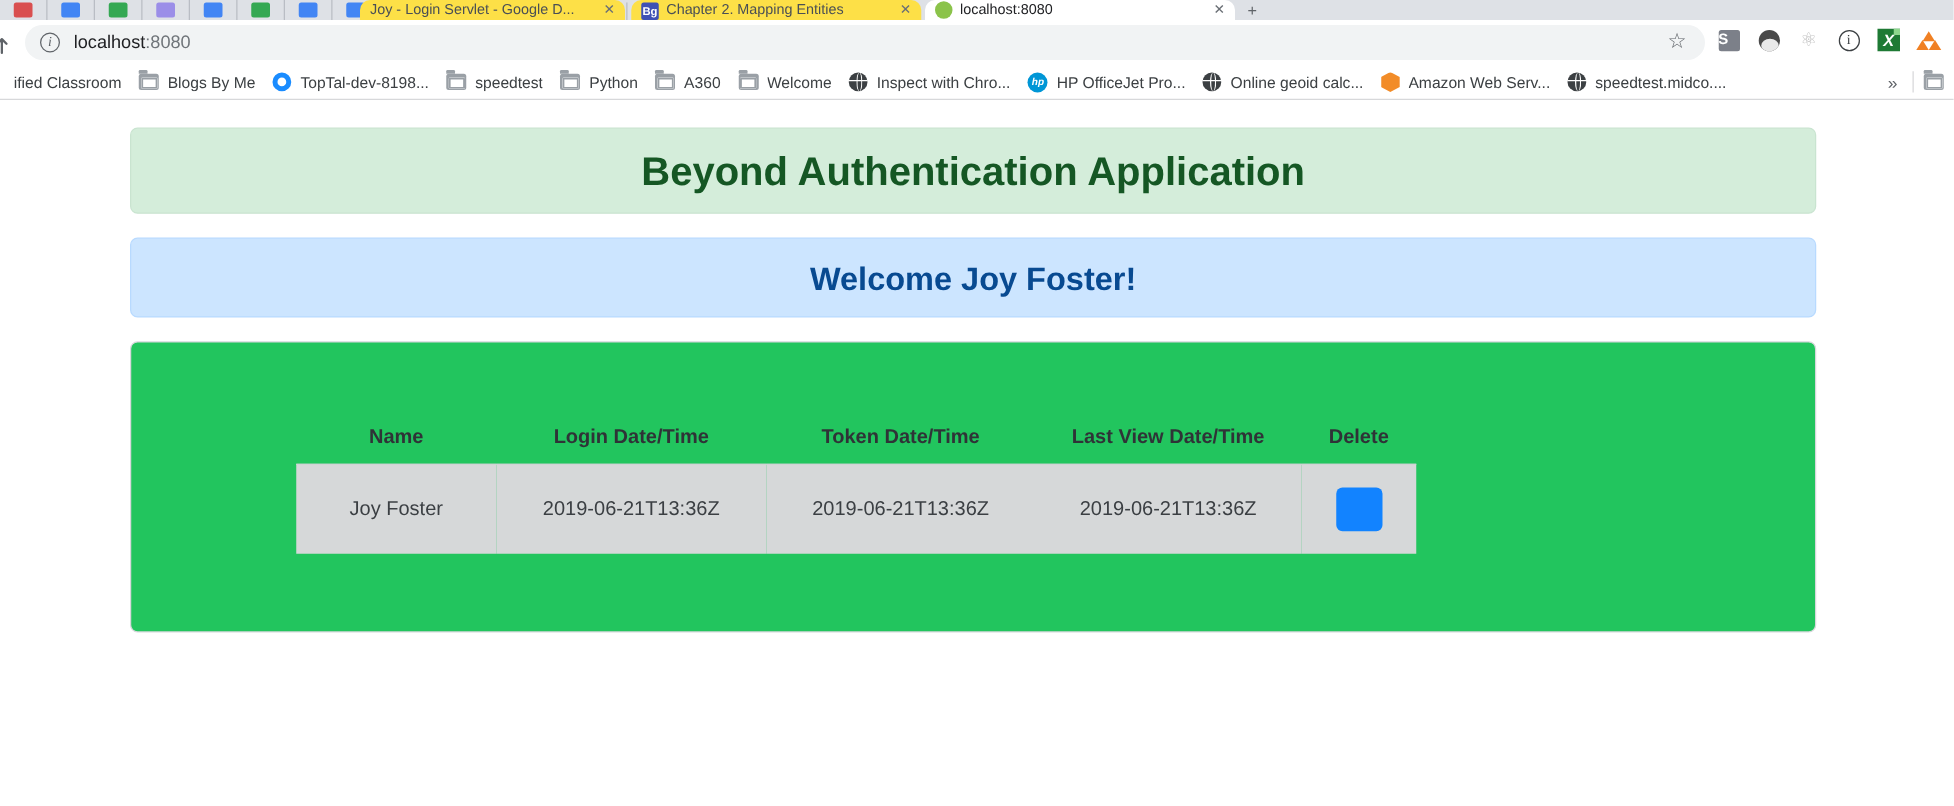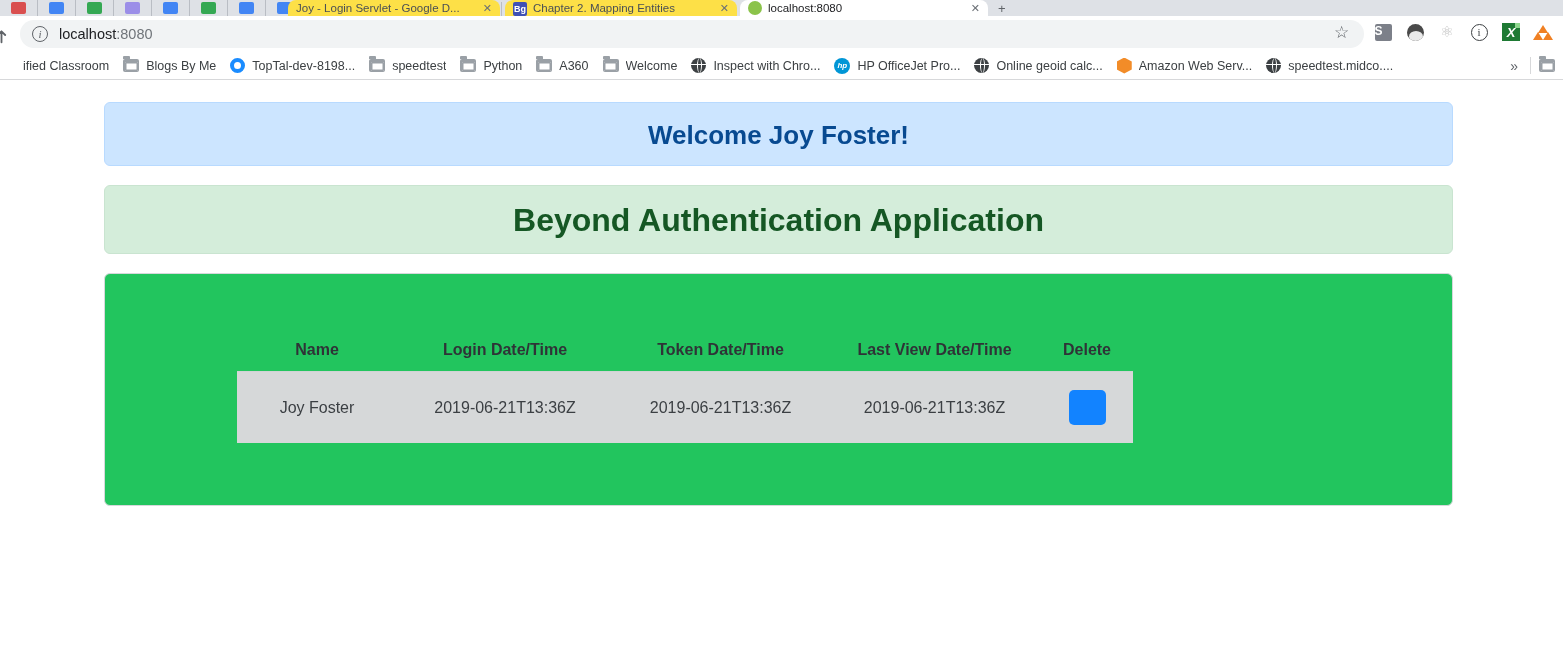--- a/index.html
+++ b/index.html
@@ -209,21 +209,21 @@
 
   
   .bookmarks {
     position: relative;
     height: 28px;
     background: #ffffff;
     border-bottom: 1px solid #d7d8da;
     display: flex;
     align-items: center;
     overflow: hidden;
-    padding-left: 16px;
+    padding-left: 4px;
   }
   .bm {
     display: flex;
     align-items: center;
     height: 22px;
     padding: 0 7px;
     flex: 0 0 auto;
     max-width: 170px;
   }
   .bm-label {
@@ -549,23 +549,23 @@
     <div class="bm-overflow">»</div>
     <div class="bm-divider"></div>
     <div class="bm-end">
       <span class="ic ic-folder"></span>
     </div>
   </div>
 
   <div class="page">
     <div class="container">
 
+      <div class="alert alert-success">Beyond Authentication Application</div>
+
       <div class="alert alert-primary">Welcome Joy Foster!</div>
-
-      <div class="alert alert-success">Beyond Authentication Application</div>
 
       <div class="panel">
         <table class="data">
           <colgroup>
             <col class="col-name">
               <col class="col-login">
               <col class="col-token">
               <col class="col-view">
               <col class="col-del">
           </colgroup>

